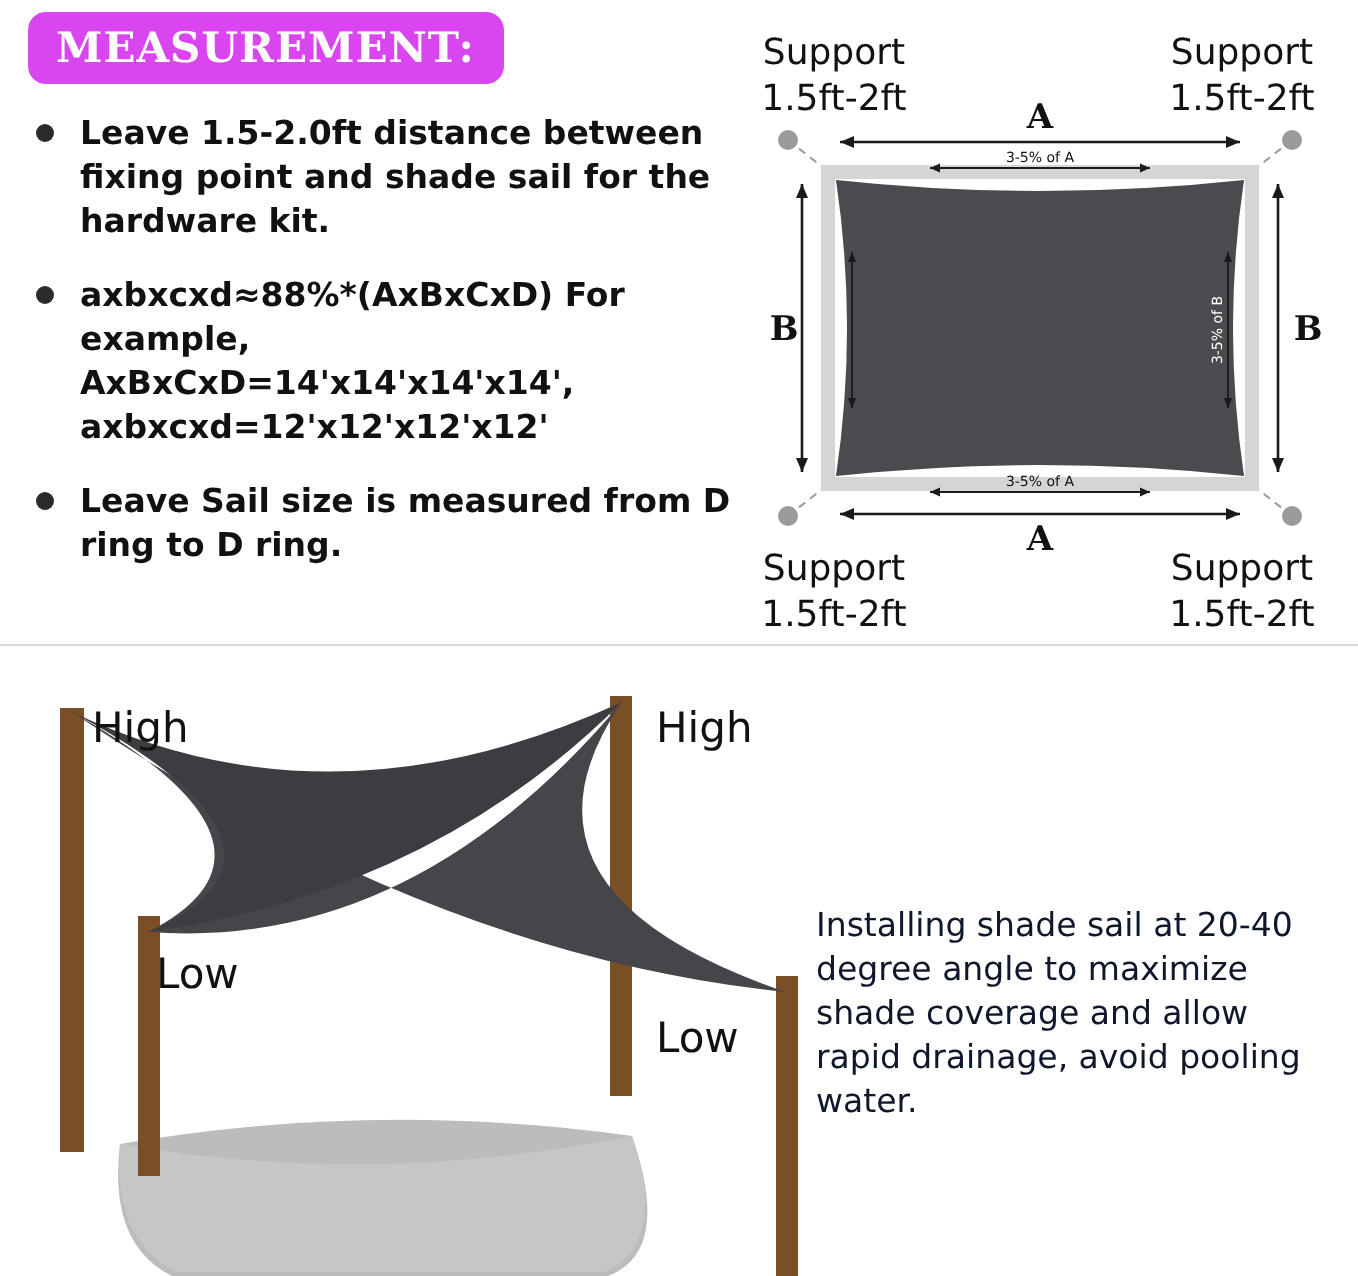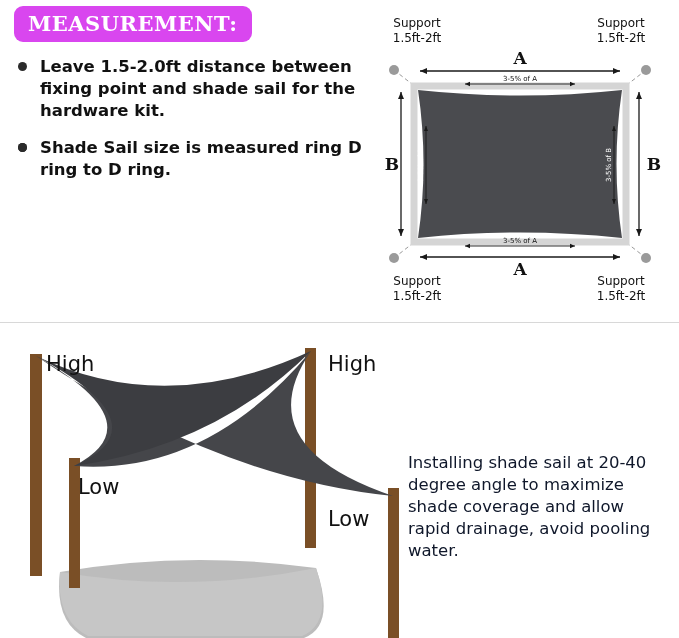--- a/index.html
+++ b/index.html
@@ -44,21 +44,21 @@
     position:absolute;left:4px;top:6px;
     width:9px;height:9px;border-radius:50%;
     background:#2b2b2b;
     display:block;
   }
 
   
   #measure-diagram{left:370px;top:8px;width:300px;height:300px;}
   .supp-label{
     position:absolute;
-    font-size:12px;
+    font-size:18px;
     line-height:1.25;
     color:#111;
     text-align:center;
     width:86px;
   }
 
   
   .install-text{
     font-size:16.5px;
     line-height:1.34;
@@ -76,24 +76,25 @@
 
 <div class="panel" style="left:14px;top:6px;width:360px;">
   <div class="banner">MEASUREMENT:</div>
   <ul class="bullets" style="margin-top:14px;">
     <li>
       <span class="dot"></span>
       <span>Leave 1.5-2.0ft distance between fixing point and shade sail for the hardware kit.</span>
     </li>
     <li>
       <span class="dot"></span>
+      <span>axbxcxd≈88%*(AxBxCxD) For example, AxBxCxD=14'x14'x14'x14', axbxcxd=12'x12'x12'x12'</span>
     </li>
     <li>
       <span class="dot"></span>
-      <span>Shade Sail size is measured ring D ring to D ring.</span>
+      <span>Leave Sail size is measured from D ring to D ring.</span>
     </li>
   </ul>
 </div>
 
 <div class="panel" id="measure-diagram">
 
   
   <div class="supp-label" style="left:4px;top:8px;">
     <div>Support</div>
     <div>1.5ft-2ft</div>

